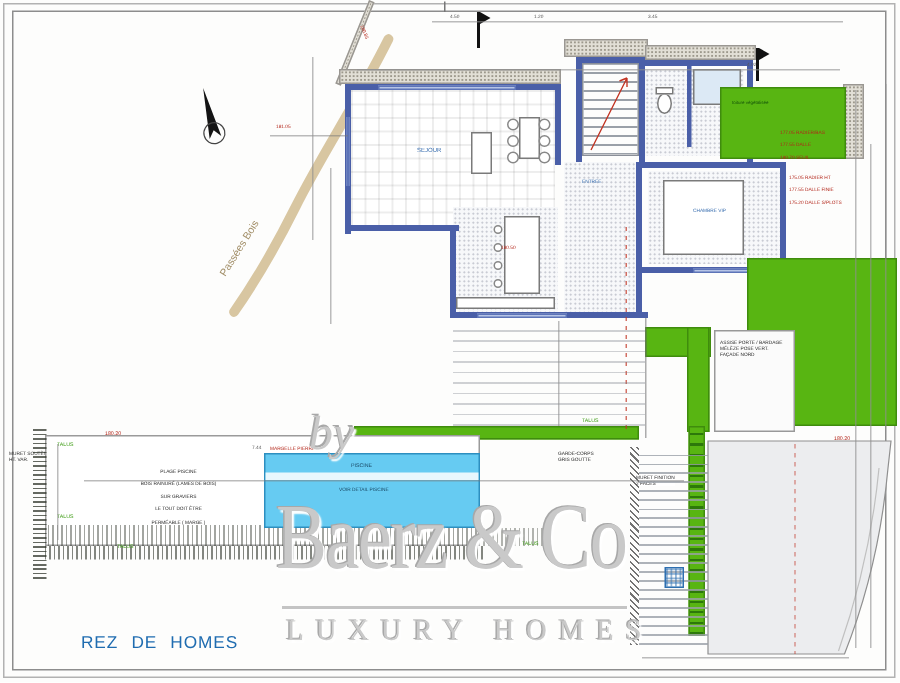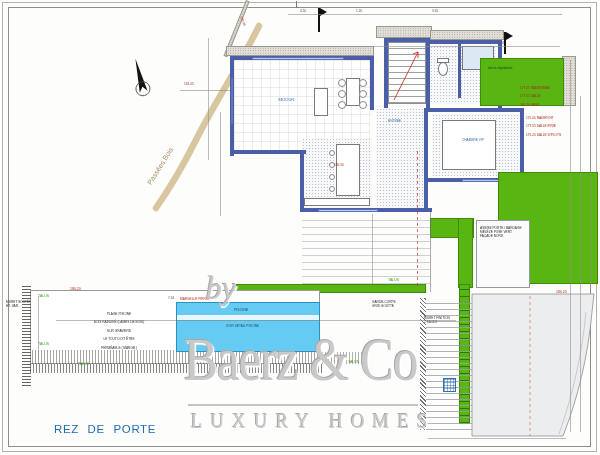--- a/index.html
+++ b/index.html
@@ -229,15 +229,15 @@
   <div class="abs tiny" style="left:356px;top:9px;color:#555;">1.20</div>
   <div class="abs tiny" style="left:432px;top:9px;color:#555;">3.45</div>
   <div class="abs tiny" style="left:498px;top:41px;color:#555;">4.02</div>
   <div class="abs tiny" style="left:168px;top:296px;color:#555;">7.44</div>
 
   <div class="abs wm" id="wm-by">by</div>
   <div class="abs wm" id="wm-brand">Baerz &amp; Co</div>
   <div class="abs" id="wm-line"></div>
   <div class="abs wm" id="wm-tagline">LUXURY HOMES</div>
 
-  <div class="abs" id="title">REZ DE PORTE</div>
+  <div class="abs" id="title">REZ DE HOMES</div>
 
 </div>
 
 </body></html>

